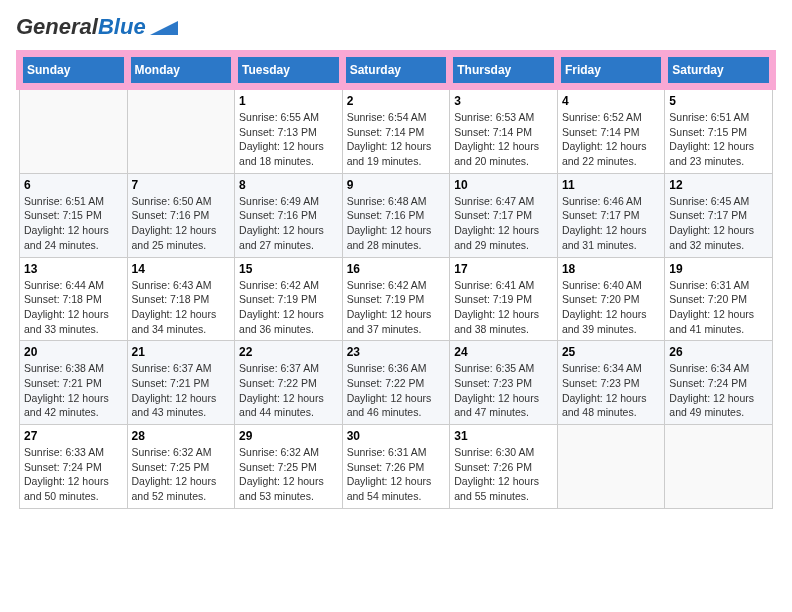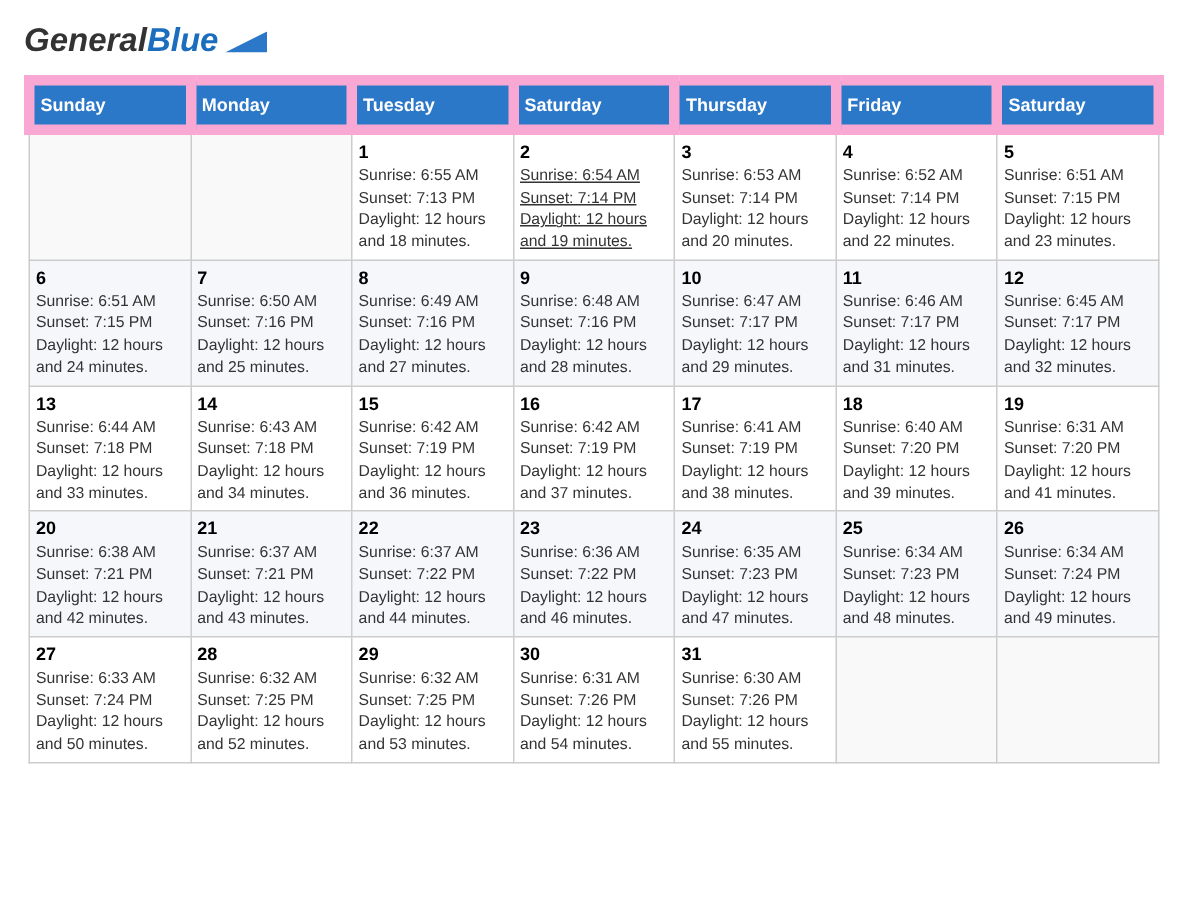--- a/index.html
+++ b/index.html
@@ -123,21 +123,21 @@
         <td class="empty"></td>
         <td class="empty"></td>
         <td>
           <span class="day-num">1</span>
           <div class="cell-text" style="white-space: pre-line;">Sunrise: 6:55 AM
 Sunset: 7:13 PM
 Daylight: 12 hours and 18 minutes.</div>
         </td>
         <td>
           <span class="day-num">2</span>
-          <div class="cell-text" style="white-space: pre-line; text-decoration: underline;">Sunrise: 6:54 AM
+          <div class="cell-text" style="white-space: pre-line;">Sunrise: 6:54 AM
 Sunset: 7:14 PM
 Daylight: 12 hours and 19 minutes.</div>
         </td>
         <td>
           <span class="day-num">3</span>
           <div class="cell-text" style="white-space: pre-line;">Sunrise: 6:53 AM
 Sunset: 7:14 PM
 Daylight: 12 hours and 20 minutes.</div>
         </td>
         <td>

